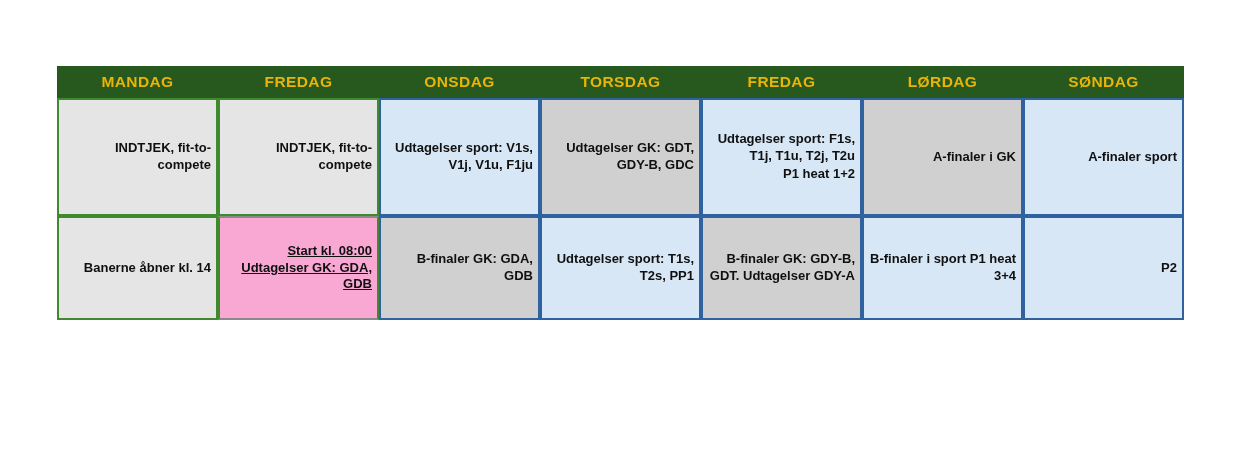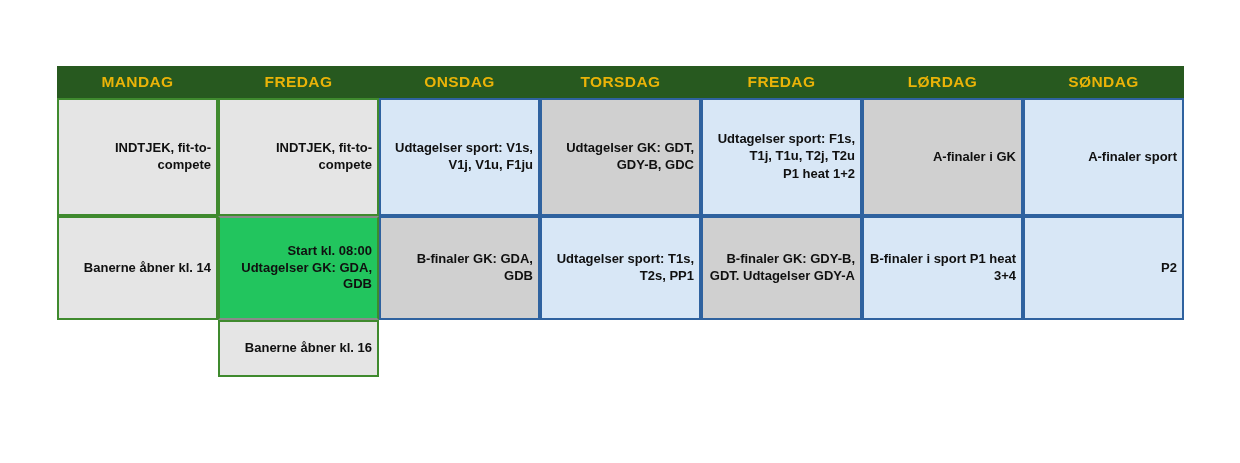--- a/index.html
+++ b/index.html
@@ -72,24 +72,25 @@
   }
   td.c-blue {
     background: #d8e7f6;
     border: 2px solid #2f629f;
   }
   td.c-gray {
     background: #d0d0d0;
     border: 2px solid #2f629f;
   }
   td.c-gray-green {
-    background: #22c55e;
+    background: #f9a8d4;
     border: 2px solid #8a8a8a;
     border-left-color: #3f8a2e;
     border-right-color: #3f8a2e;
+    text-decoration: underline;
   }
   td.c-empty {
     background: transparent;
     border: none;
   }
 </style>
 </head>
 <body>
 
 <div id="schedule-wrap">
@@ -155,26 +156,15 @@
           <td class="cell c-gray">
             <p>B-finaler GK: GDY-B, GDT. Udtagelser GDY-A</p>
           </td>
           <td class="cell c-blue">
             <p>B-finaler i sport P1 heat 3+4</p>
           </td>
           <td class="cell c-blue">
             <p>P2</p>
           </td>
         </tr>
-        <tr class="row-3">
-          <td class="cell c-empty"></td>
-          <td class="cell c-green">
-            <p>Banerne åbner kl. 16</p>
-          </td>
-          <td class="cell c-empty"></td>
-          <td class="cell c-empty"></td>
-          <td class="cell c-empty"></td>
-          <td class="cell c-empty"></td>
-          <td class="cell c-empty"></td>
-        </tr>
       </tbody>
   </table>
 </div>
 
 </body></html>

